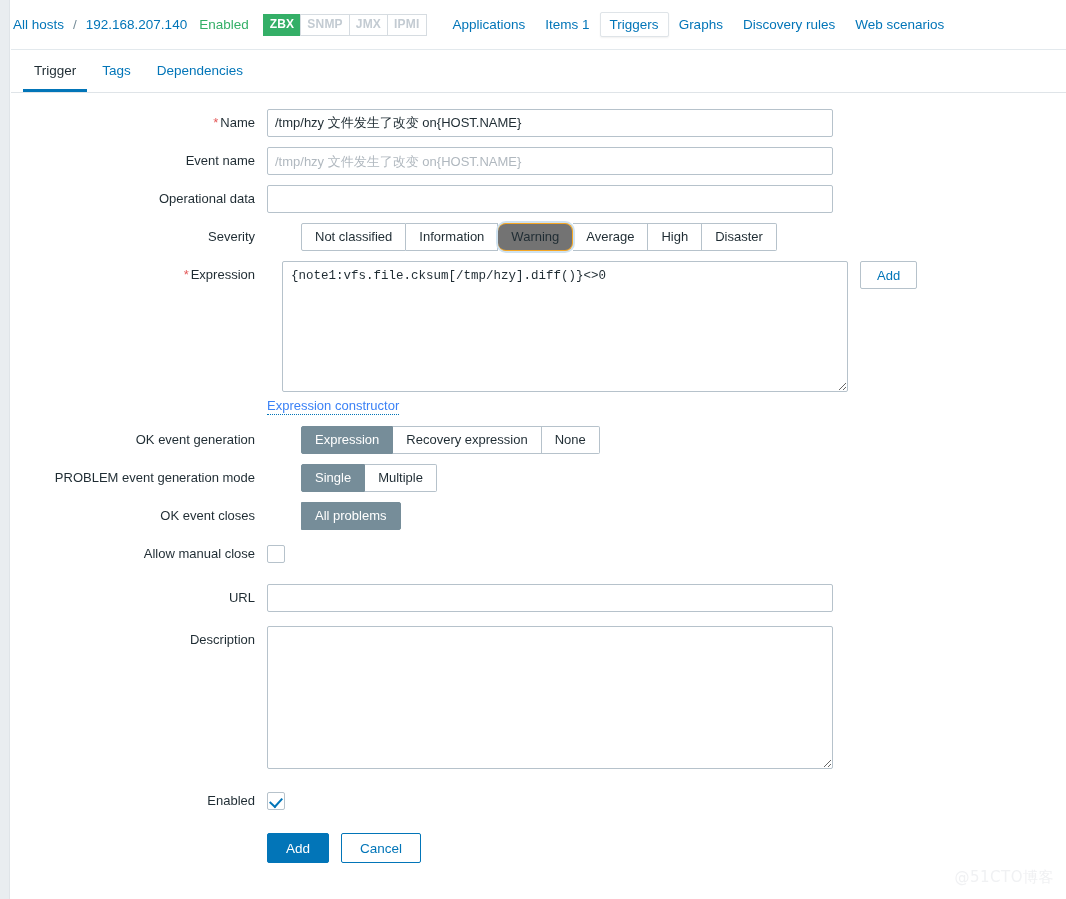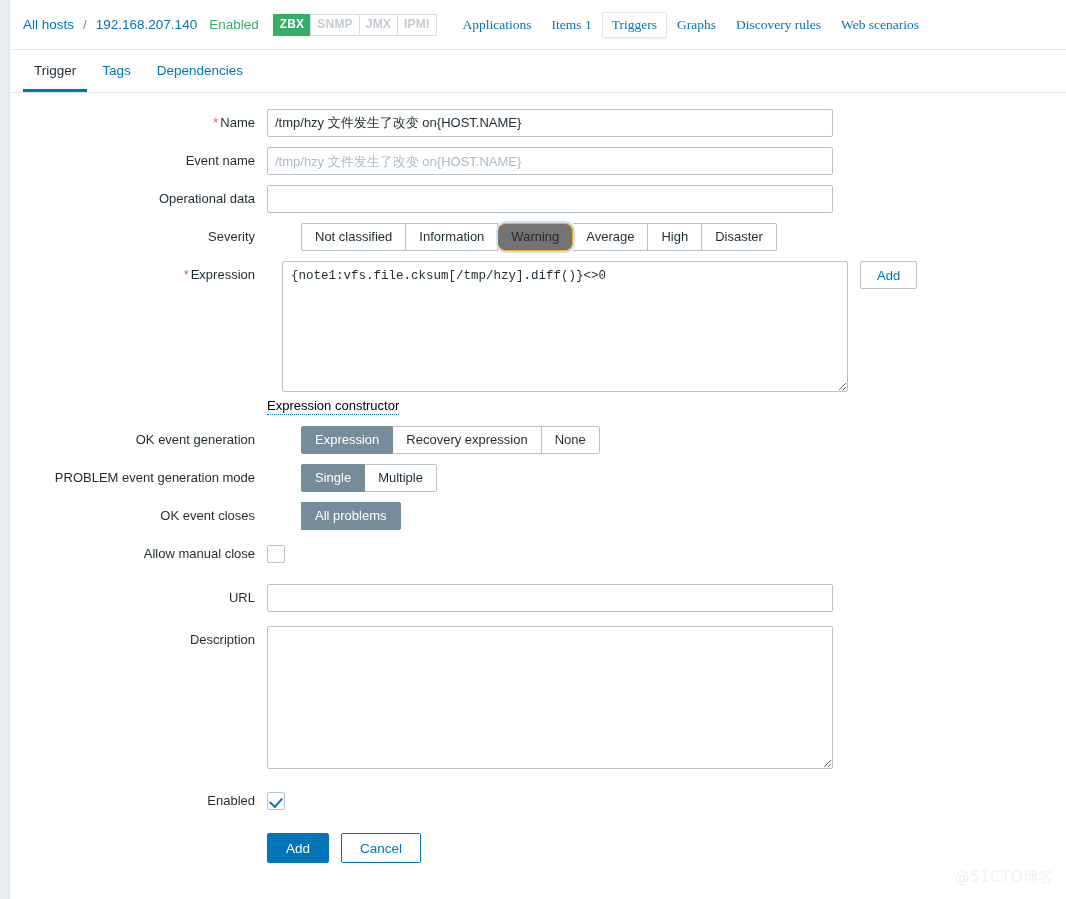--- a/index.html
+++ b/index.html
@@ -19,42 +19,42 @@
     position:absolute; left:0; top:0; width:10px; height:899px;
     background:#e9edf0; border-right:1px solid #dfe4e8;
   }
 
   .page { position:absolute; left:11px; top:0; right:0; bottom:0; background:#fff; }
 
   
   .topnav {
     height:50px;
     display:flex; align-items:center;
-    padding-left:10px;
+    padding-left:0;
     border-bottom:1px solid #e3e9ed;
     white-space:nowrap;
   }
   .nav-link {
     color:#0275b8; font-size:13.5px; text-decoration:none;
     padding:4px 2px; margin-right:0px; cursor:pointer;
   }
   .sep { color:#768d99; margin:0 7px; font-size:13.5px; }
   .status-enabled { color:#34af67; font-size:13.5px; margin:0 14px 0 10px; }
 
   .badges { display:flex; align-items:center; margin-right:16px; }
   .badge {
     font-size:12px; font-weight:bold; letter-spacing:.2px;
     padding:3px 6px 4px 6px; line-height:13px;
     border:1px solid #d6dce1; margin-left:-1px;
   }
   .badge:first-child { margin-left:0; }
   .badge.on { background:#34af67; color:#fff; border-color:#34af67; }
   .badge.off { background:#fff; color:#c3cbd2; }
 
-  .nav-tabs { display:flex; align-items:center;font-family:Liberation Serif, serif; }
+  .nav-tabs { display:flex; align-items:center; }
   .nav-tab {
     color:#0275b8; font-size:13.5px; padding:5px 10px; cursor:pointer;
     border-radius:2px; text-decoration:none;
   }
   .nav-tab.active {
     background:#fff; border:1px solid #dfe4e8; box-shadow:0 1px 2px rgba(0,0,0,.06);
     padding:4px 9px;
   }
 
   
@@ -107,21 +107,21 @@
   .btn-add-expr {
     margin-left:12px;
     height:28px; padding:0 16px;
     background:#fff; border:1px solid #b6c2cb; border-radius:2px;
     color:#0275b8; font-size:13px; cursor:pointer;
     font-family:"Liberation Sans", sans-serif;
   }
 
   .link-row { display:flex; margin-bottom:11px; }
   .link-constructor {
-    color:#000000; font-size:13px; cursor:pointer;
+    color:#3b82f6; font-size:13px; cursor:pointer;
     border-bottom:1px dotted #0275b8; padding-bottom:1px;
   }
 
   
   .seg { display:flex;padding-left:34px; }
   .seg .opt {
     font-size:13px; line-height:26px; height:28px;
     padding:0 13px;
     border:1px solid #b6c2cb; border-left:none;
     background:#fff; color:#1f2c33; cursor:pointer; white-space:nowrap;

